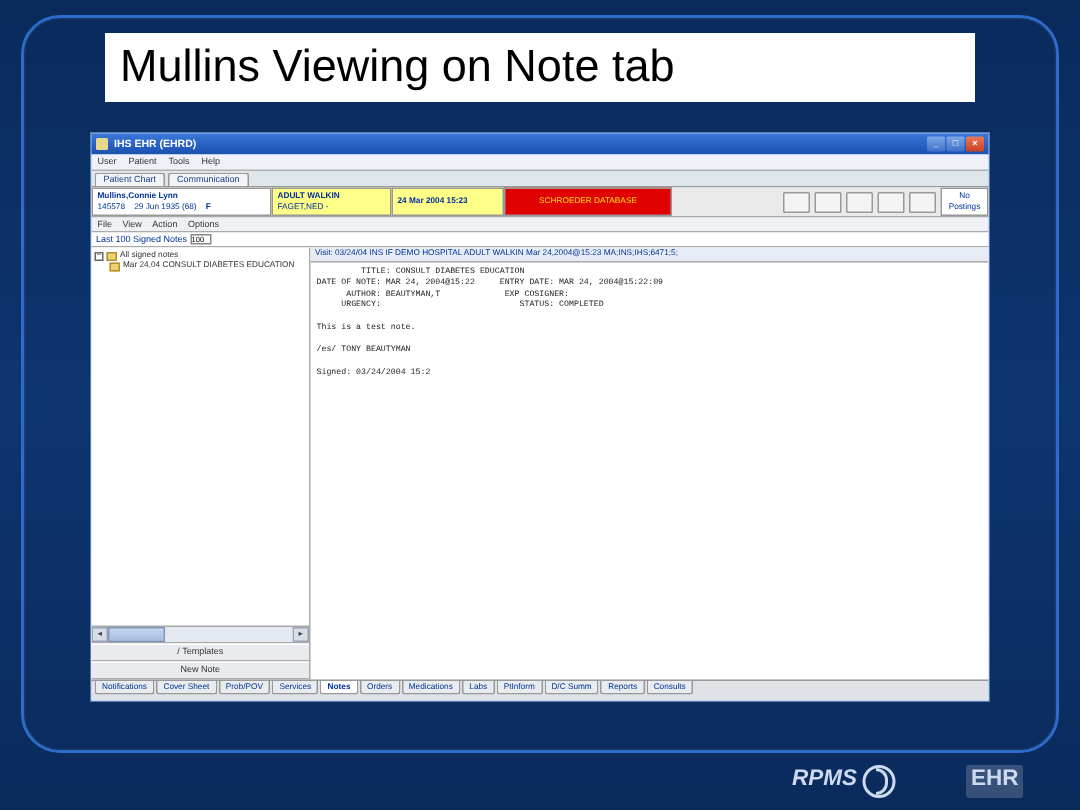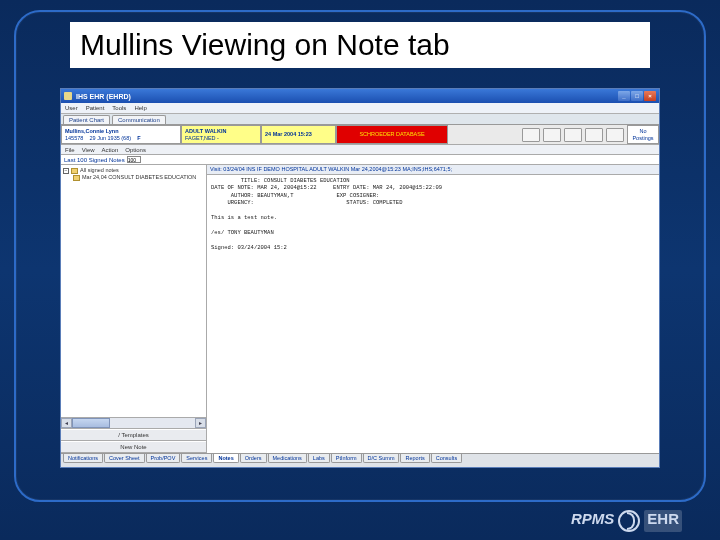--- a/index.html
+++ b/index.html
@@ -72,21 +72,21 @@
   .tree-btn{height:12px;background:#e9ebef;border-top:1px solid #fff;border-bottom:1px solid #aaa;display:flex;align-items:center;justify-content:center;font-size:6px;color:#333;}
   .notepane { flex:1; display:flex; flex-direction:column;}
   .note-header{height:10px;background:#e8edf5;border-bottom:1px solid #aaa;font-size:5.5px;color:#003399;padding:1px 3px;white-space:nowrap;overflow:hidden;}
   .note-body{flex:1;padding:2px 4px;font-size:5.5px;color:#222;line-height:1.35;white-space:pre;font-family:"Courier New",monospace;overflow:hidden;}
   .bottom-tabs{height:14px;background:#dfe3e8;border-top:1px solid #999;display:flex;align-items:flex-start;padding:0 2px;gap:1px;}
   .btab{background:#e9ecef;border:1px solid #999;border-top:none;padding:1px 4px;font-size:5.5px;color:#003399;border-radius:0 0 2px 2px;}
   .btab.active{background:#fff;font-weight:bold;}
   .logo{position:absolute;right:38px;bottom:8px;display:flex;gap:4px;color:#cdd9ee;font-size:15px;font-weight:bold;font-style:italic;}
   .logo .disc{width:22px;height:22px;border-radius:50%;border:2px solid #cdd9ee;position:relative;display:flex;align-items:center;justify-content:center;}
   .logo .disc::after{content:"";position:absolute;width:6px;height:14px;border:2px solid #cdd9ee;border-left:none;border-radius:0 8px 8px 0;right:3px;}
-  .logo .ehr{background:rgba(255,255,255,0.18);padding:0 3px;border-radius:2px;font-style:normal;}
+  .logo .ehr{background:rgba(255,255,255,0.18);padding:0 3px;border-radius:2px;font-style:normal;margin-left:43px;}
 </style>
 </head>
 <body>
 
 <div class="slide-frame"></div>
 <div class="slide-title">Mullins Viewing on Note tab</div>
 
 <div class="app">
   <div class="titlebar">
     <span class="tb-icon"></span>

